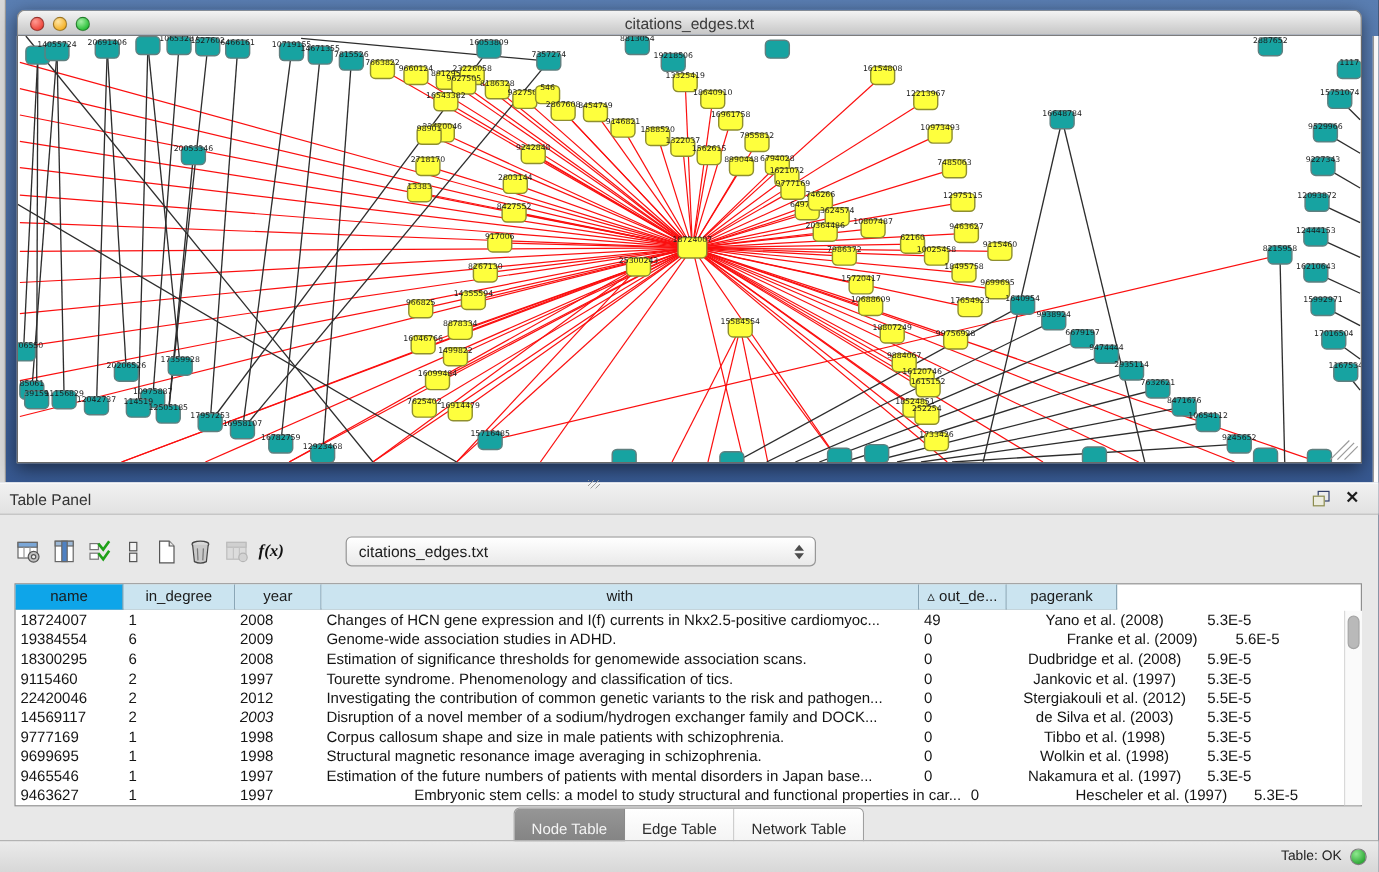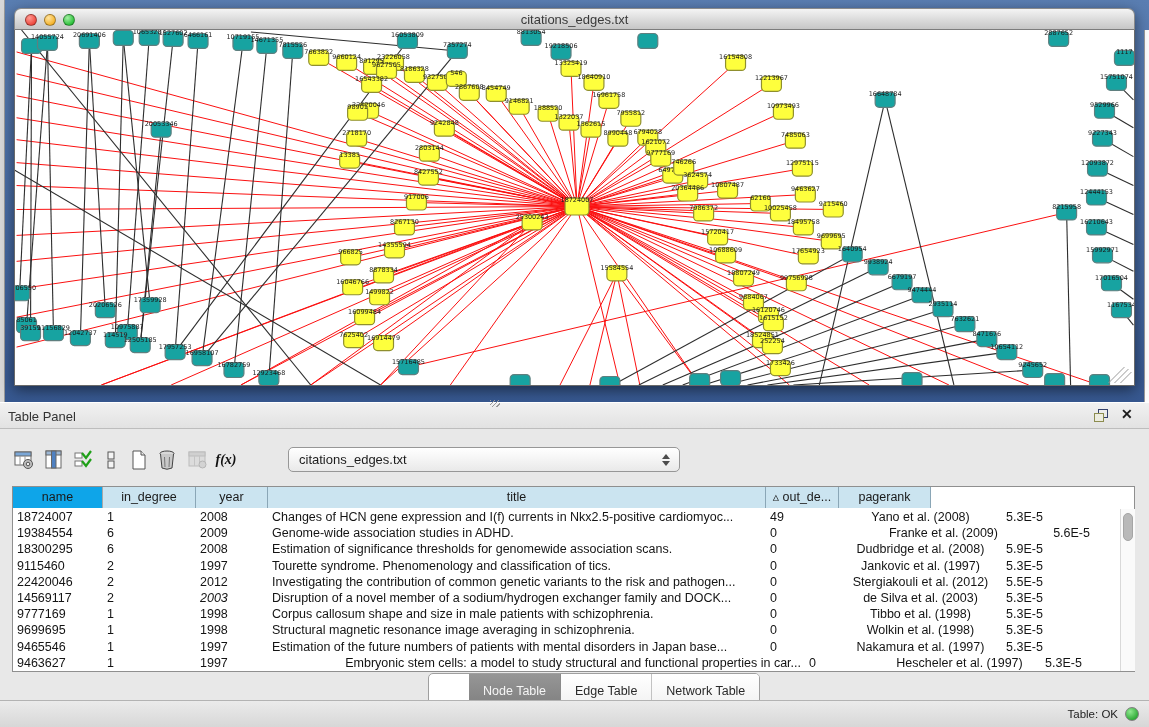--- a/index.html
+++ b/index.html
@@ -57,21 +57,21 @@
       font-size:12.5px;color:#1a1a1a;text-align:center;line-height:21px;overflow:hidden;white-space:nowrap;}
   .th-first{background:#0ea5e9;border-right:1px solid #a8a8a8;}
   #tbody{position:absolute;left:0;top:22px;}
   .tr{display:flex;height:16.2px;}
   .td{font-size:12.5px;color:#141414;line-height:16px;white-space:nowrap;overflow:hidden;padding:0 4px;}
   
   .vscroll{position:absolute;left:1107px;top:22px;width:15px;height:162px;background:#fafafa;border-left:1px solid #d9d9d9;}
   .vthumb{position:absolute;left:2px;top:4px;width:10px;height:28px;border-radius:6px;background:#b9b9b9;border:1px solid #a5a5a5;}
   
   .seg{position:absolute;left:428px;top:271px;height:36px;display:flex;border:1px solid #9f9f9f;border-radius:5px;overflow:hidden;
-    box-shadow:0 1px 0 rgba(255,255,255,.8);background:#fff;padding-left:40px;}
+    box-shadow:0 1px 0 rgba(255,255,255,.8);background:#fff;}
   .seg-item{height:100%;display:flex;align-items:center;justify-content:center;font-size:12.5px;color:#2a2a2a;
     background:linear-gradient(180deg,#ffffff,#f1f1f1);border-right:1px solid #c2c2c2;padding:0 14px;}
   .seg-item:last-child{border-right:none;}
   .seg-item.sel{background:linear-gradient(180deg,#969696,#7f7f7f);color:#f5f5f5;border-right:1px solid #8a8a8a;}
   
   #statusbar{position:absolute;left:0;top:298px;width:100%;height:27px;
     background:linear-gradient(180deg,#ebebeb,#d7d7d7);border-top:1px solid #b3b3b3;
     display:flex;align-items:center;justify-content:flex-end;gap:7px;padding-right:10px;}
   .mem-label{font-size:11.5px;color:#222;}
   .mem-dot{width:14px;height:14px;border-radius:50%;border:1px solid #7f7f7f;
@@ -585,42 +585,42 @@
           <span class="tri-up"></span>
           <span class="tri-down"></span>
         </span>
     </div>
 
     <div id="tablebox">
       <div id="thead">
           <div class="th th-first" style="width: 90px;">name</div>
           <div class="th" style="width: 93px;">in_degree</div>
           <div class="th" style="width: 72px;">year</div>
-          <div class="th" style="width: 498px;">title</div>
+          <div class="th" style="width: 498px;">with</div>
           <div class="th" style="width: 73px;">▵ out_de...</div>
           <div class="th" style="width: 92px;">pagerank</div>
         </div>
       <div id="tbody">
           <div class="tr">
             <div class="td" style="width: 90px; text-align: left;">18724007</div>
             <div class="td" style="width: 93px; text-align: left;">1</div>
             <div class="td" style="width: 72px; text-align: left;">2008</div>
             <div class="td" style="width: 498px; text-align: left;">Changes of HCN gene expression and I(f) currents in Nkx2.5-positive cardiomyoc...</div>
             <div class="td" style="width: 73px; text-align: left;">49</div>
             <div class="td" style="width: 163px; text-align: center;">Yano et al. (2008)</div>
             <div class="td" style="width: 92px; text-align: left;">5.3E-5</div>
           </div>
           <div class="tr">
             <div class="td" style="width: 90px; text-align: left;">19384554</div>
             <div class="td" style="width: 93px; text-align: left;">6</div>
             <div class="td" style="width: 72px; text-align: left;">2009</div>
             <div class="td" style="width: 498px; text-align: left;">Genome-wide association studies in ADHD.</div>
             <div class="td" style="width: 73px; text-align: left;">0</div>
             <div class="td" style="width: 163px; text-align: right;">Franke et al. (2009)</div>
-            <div class="td" style="width: 92px; text-align: right;">5.6E-5</div>
+            <div class="td" style="width: 92px; text-align: center;">5.6E-5</div>
           </div>
           <div class="tr">
             <div class="td" style="width: 90px; text-align: left;">18300295</div>
             <div class="td" style="width: 93px; text-align: left;">6</div>
             <div class="td" style="width: 72px; text-align: left;">2008</div>
             <div class="td" style="width: 498px; text-align: left;">Estimation of significance thresholds for genomewide association scans.</div>
             <div class="td" style="width: 73px; text-align: left;">0</div>
             <div class="td" style="width: 163px; text-align: center;">Dudbridge et al. (2008)</div>
             <div class="td" style="width: 92px; text-align: left;">5.9E-5</div>
           </div>

